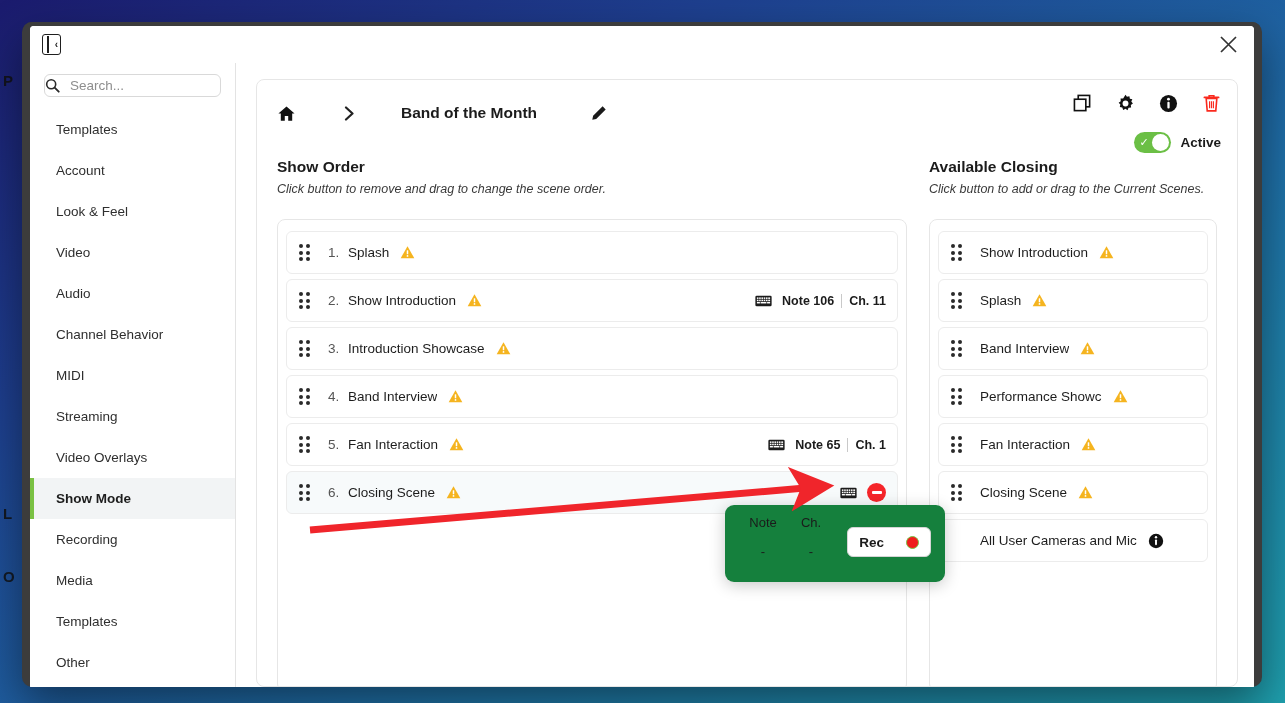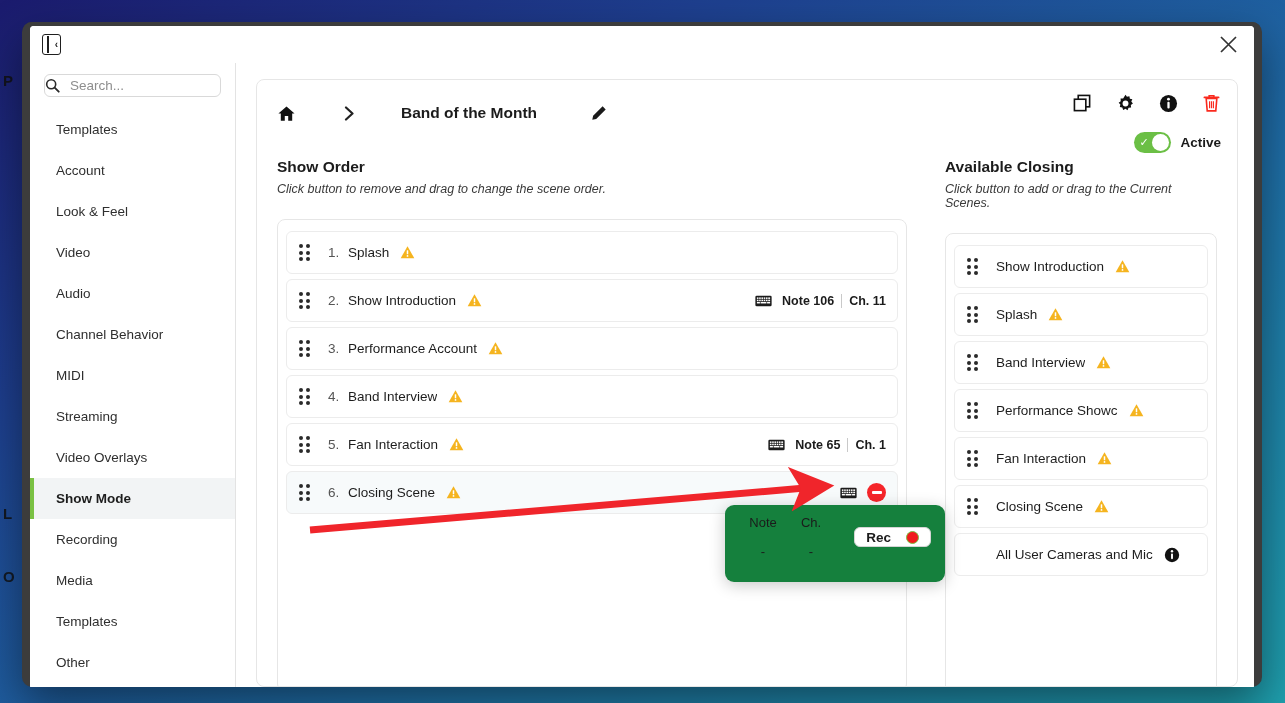--- a/index.html
+++ b/index.html
@@ -165,21 +165,21 @@
     background: #6bbf45; position: relative; cursor: pointer;
     display: flex; align-items: center;
   }
   .toggle .check { color: #fff; font-size: 11px; margin-left: 5px; line-height:1; }
   .toggle .knob {
     position: absolute; right: 2px; top: 2px;
     width: 17px; height: 17px; border-radius: 50%; background: #fff;
   }
   .active-label { font-size: 13.5px; font-weight: bold; color: #1b1b1b; }
 
-  .columns { display: flex; gap: 16px; margin-top: 30px; height: calc(100% - 60px); }
+  .columns { display: flex; gap: 0; margin-top: 30px; height: calc(100% - 60px); }
   .col { flex: 1; }
   .col-left { flex: 0 0 652px; padding-right: 22px; }
   .col-right { flex: 1; }
 
   .col h2 {
     font-size: 15.5px; font-weight: bold; color: #1b1b1b; margin-bottom: 6px;
   }
   .col .hint {
     font-size: 12.5px; font-style: italic; color: #3a3a3a; margin-bottom: 23px;
   }
@@ -236,23 +236,23 @@
     box-shadow: 0 3px 16px rgba(0,0,0,.22);
     z-index: 40;
     padding: 10px 14px 0 14px;
   }
   .popup-grid { display: flex; align-items: flex-start; }
   .popup-col { width: 48px; text-align: center; }
   .popup-col .pl { font-size: 13px; color: #1b1b1b; }
   .popup-col .pv { font-size: 13px; color: #1b1b1b; margin-top: 14px; }
   .rec-btn {
     position: absolute; right: 14px; top: 22px;
-    height: 20px; padding: 0 11px;
+    height: 30px; padding: 0 11px;
     border: 1px solid #d5d5d5; border-radius: 6px;
-    display: flex; align-items: center; gap: 15px;
+    display: flex; align-items: center; gap: 22px;
     background: #fff; cursor: pointer;
   }
   .rec-btn .rl { font-size: 13.5px; font-weight: bold; color: #1b1b1b; }
   .rec-dot {
     width: 13px; height: 13px; border-radius: 50%;
     background: #f01c1c; border: 1.5px solid #7ac143;
   }
 
   
   .arrow-svg {
@@ -479,21 +479,21 @@
                   <div class="row">
                     <span class="grip">
                       <i></i>
                       <i></i>
                       <i></i>
                       <i></i>
                       <i></i>
                       <i></i>
                     </span>
                     <span class="row-num">3.</span>
-                    <span class="row-name">Performance Account</span>
+                    <span class="row-name">Introduction Showcase</span>
                     <span class="warn">
                       <svg width="15" height="15" viewBox="0 0 16 16">
                         <path d="M8 1.2 L15.3 14.2 H0.7 Z" fill="#f5b41f"></path>
                         <rect x="7.2" y="5.6" width="1.6" height="4.3" fill="#fff" rx=".6"></rect>
                         <circle cx="8" cy="11.6" r=".95" fill="#fff"></circle>
                       </svg>
                     </span>
                   </div>
                   <div class="row">
                     <span class="grip">

